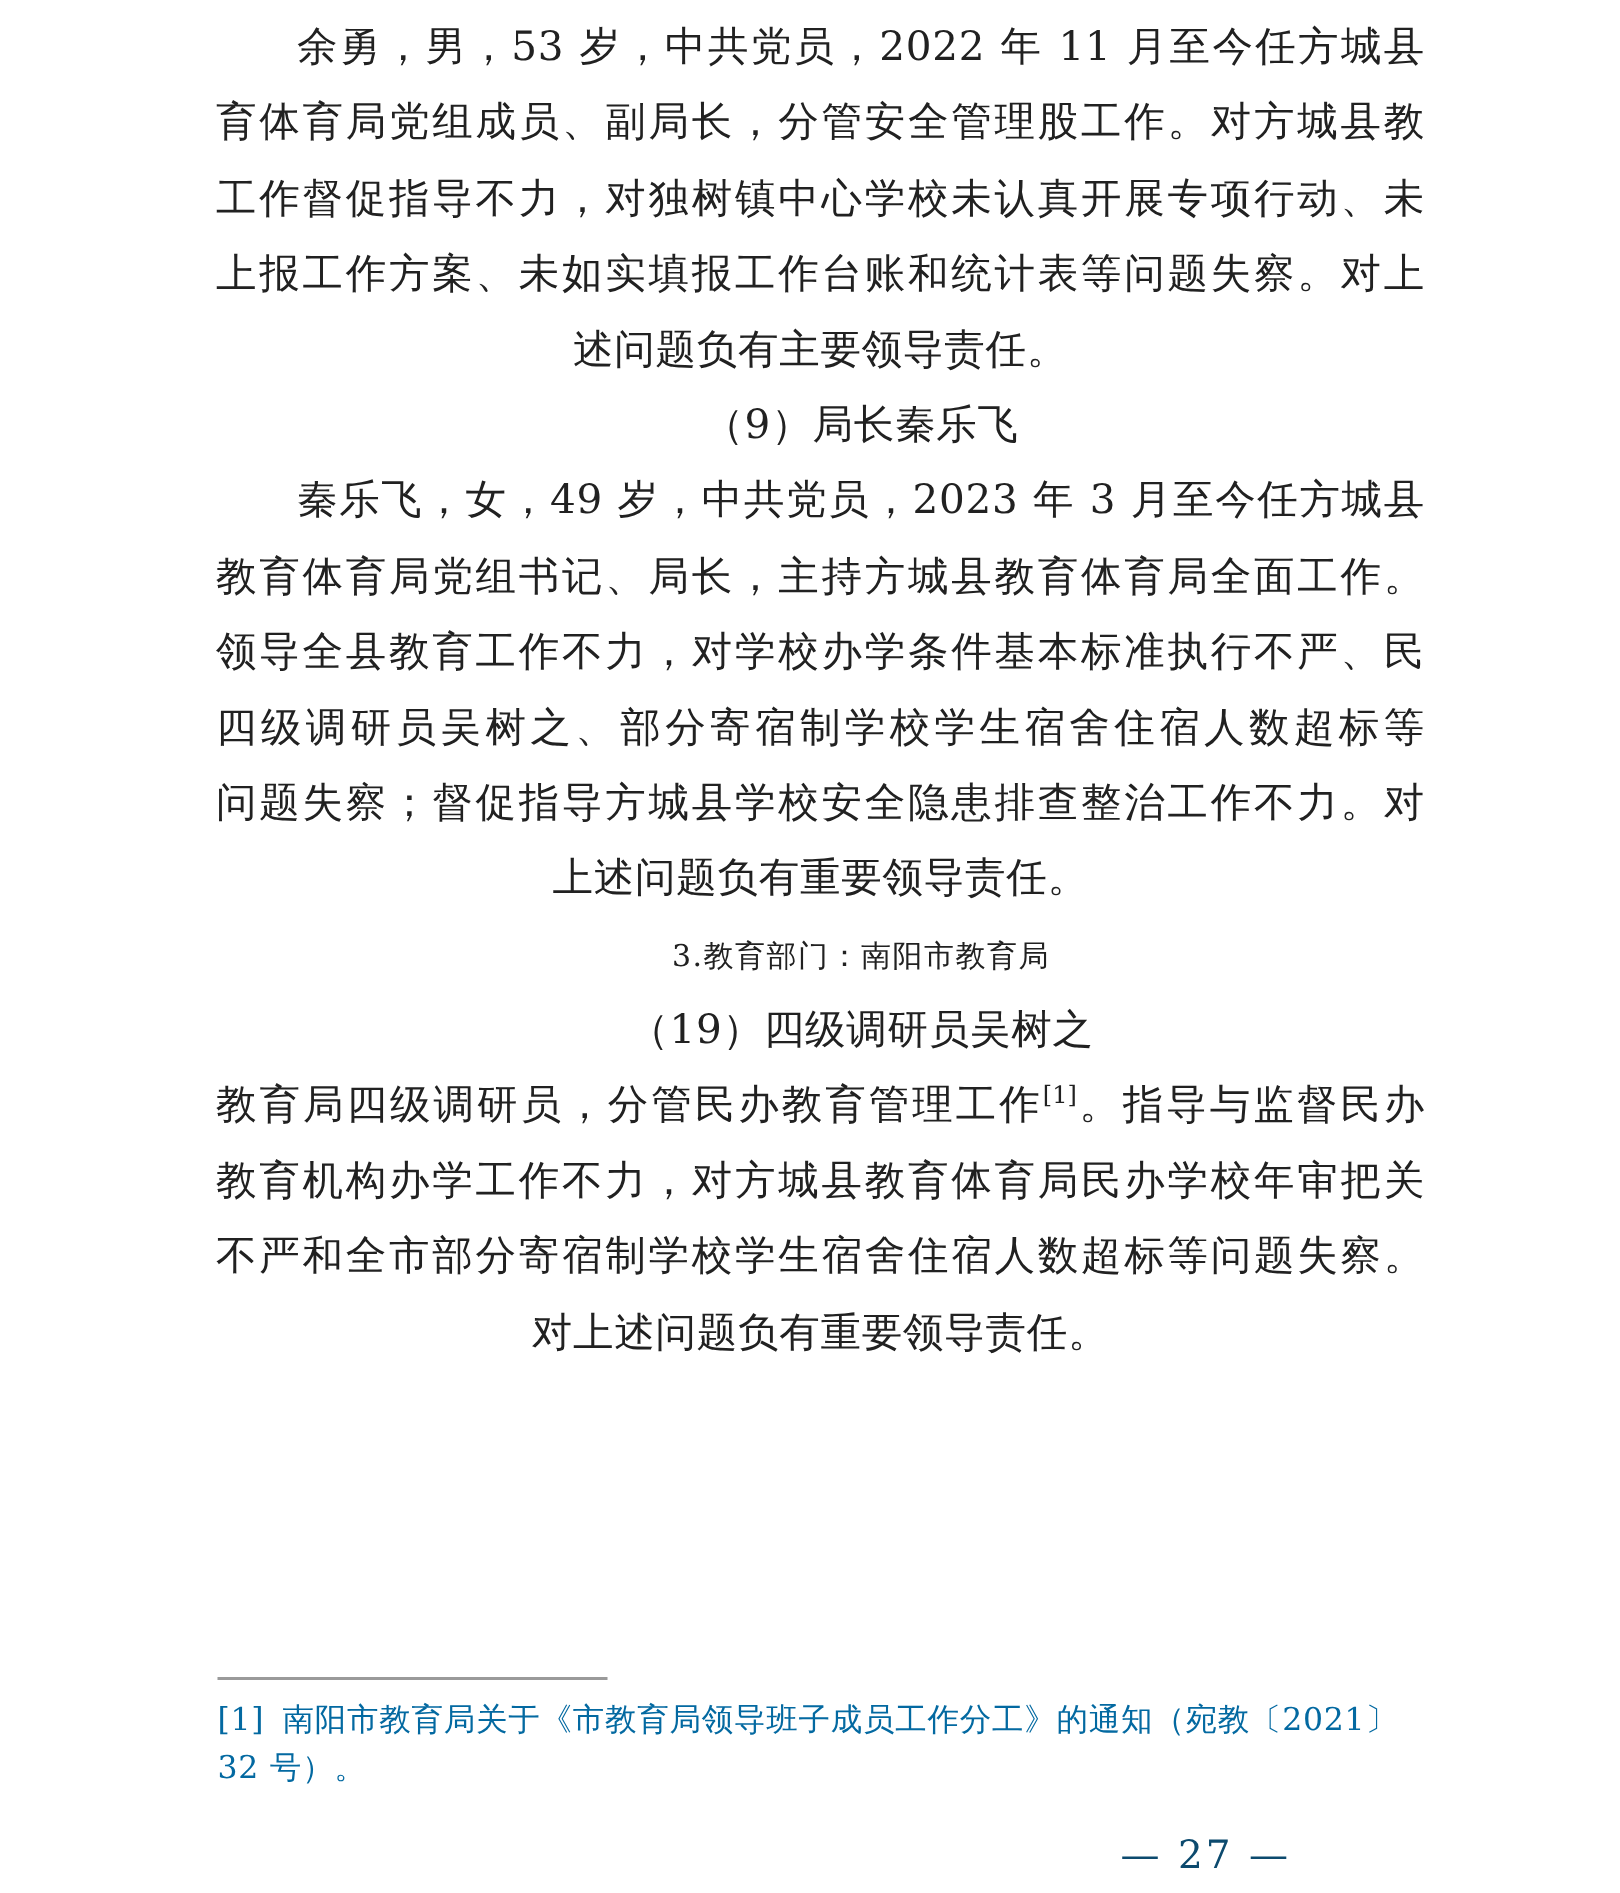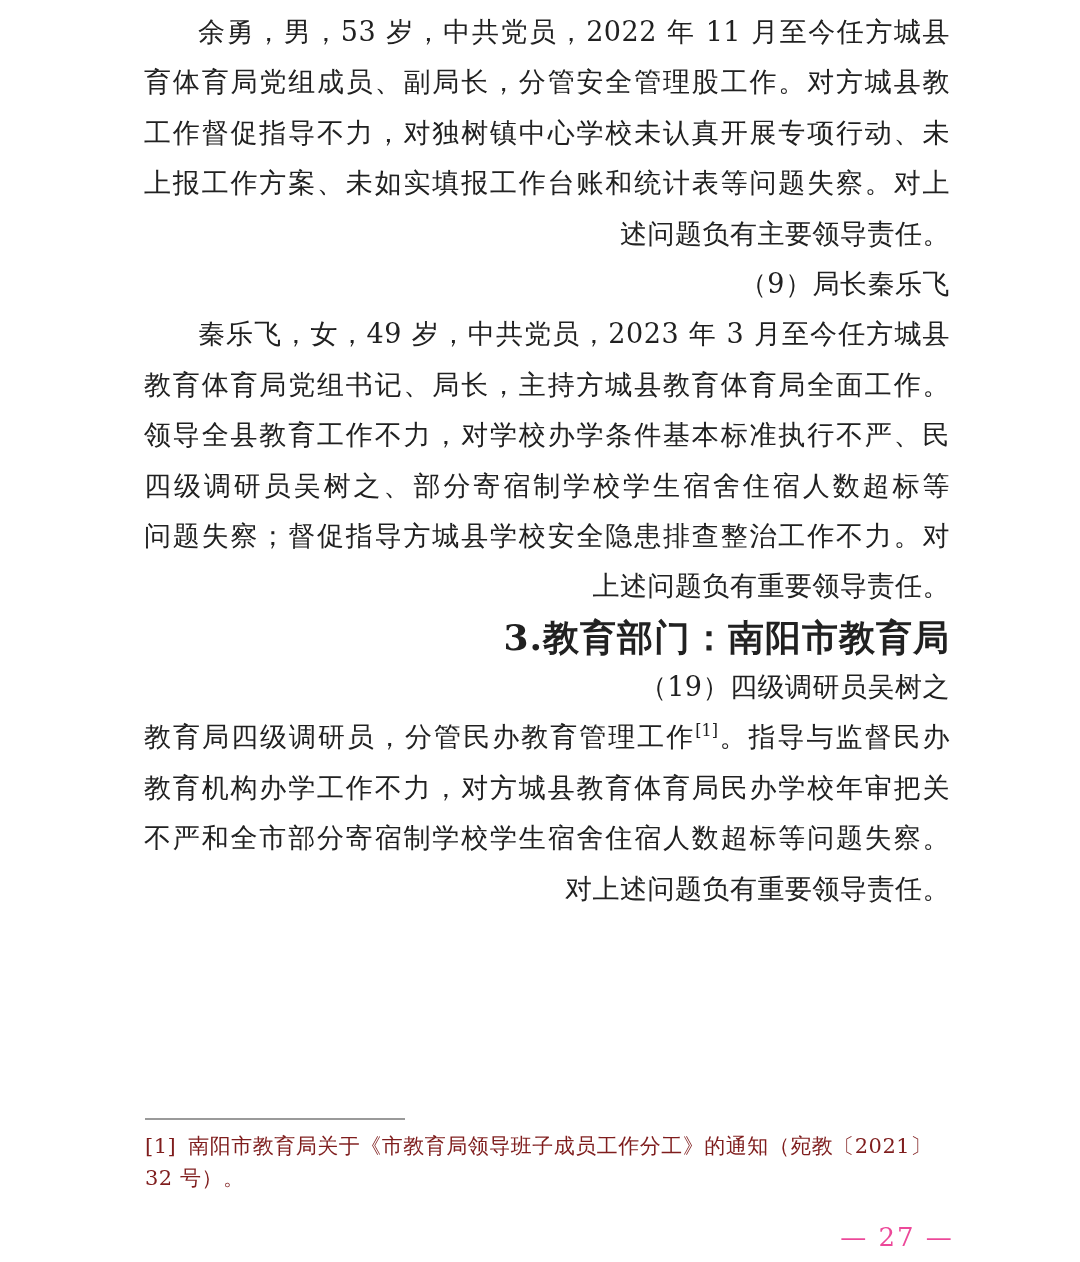--- a/index.html
+++ b/index.html
@@ -12,55 +12,54 @@
     overflow:hidden;
   }
   .page{position:absolute;inset:0;background:#ffffff;}
   .text-block{
     position:absolute;left:144px;top:7px;width:806px;
   }
   .line{
     font-size:27px;
     line-height:50.4px;
     height:50.4px;
-    text-align:right;
+    text-align:center;
     letter-spacing:0.5px;
     white-space:normal;
     overflow:hidden;
   }
   .line.stretch{
     text-align:justify;
     text-align-last:justify;
   }
   .line.indent{ text-indent:54px; }
-  .line.bold{ font-weight:bold; font-size:36px; letter-spacing:1px; }
+  .line.bold{ font-weight:normal; font-size:20px; letter-spacing:1px; }
   sup.fnref{
     font-size:16px;
     line-height:0;
     vertical-align:super;
     letter-spacing:0;
   }
   .footnote-sep{
     position:absolute;left:145px;top:1118px;
     width:260px;height:0;
     border-top:2px solid #9a9a9a;
   }
   .footnote{
     position:absolute;left:145px;top:1130px;width:806px;
     font-size:21px;line-height:32px;
     letter-spacing:0.5px;
-    color:#7f1d1d;
+    color:#0369a1;
   }
   .footnote .marker{margin-right:12px;}
   .page-number{
     position:absolute;top:1222px;left:747px;width:300px;
-    text-align:center;
     font-size:26px;line-height:30px;
     letter-spacing:2px;
-    color:#ec4899;
+    color:#0c4a6e;
   }
 </style>
 </head>
 <body style="color: rgb(33, 33, 33);">
 
 <div class="page">
 
   <div class="text-block">
       <div class="line stretch indent">余勇，男，53 岁，中共党员，2022 年 11 月至今任方城县教</div>
       <div class="line stretch">育体育局党组成员、副局长，分管安全管理股工作。对方城县教</div>

